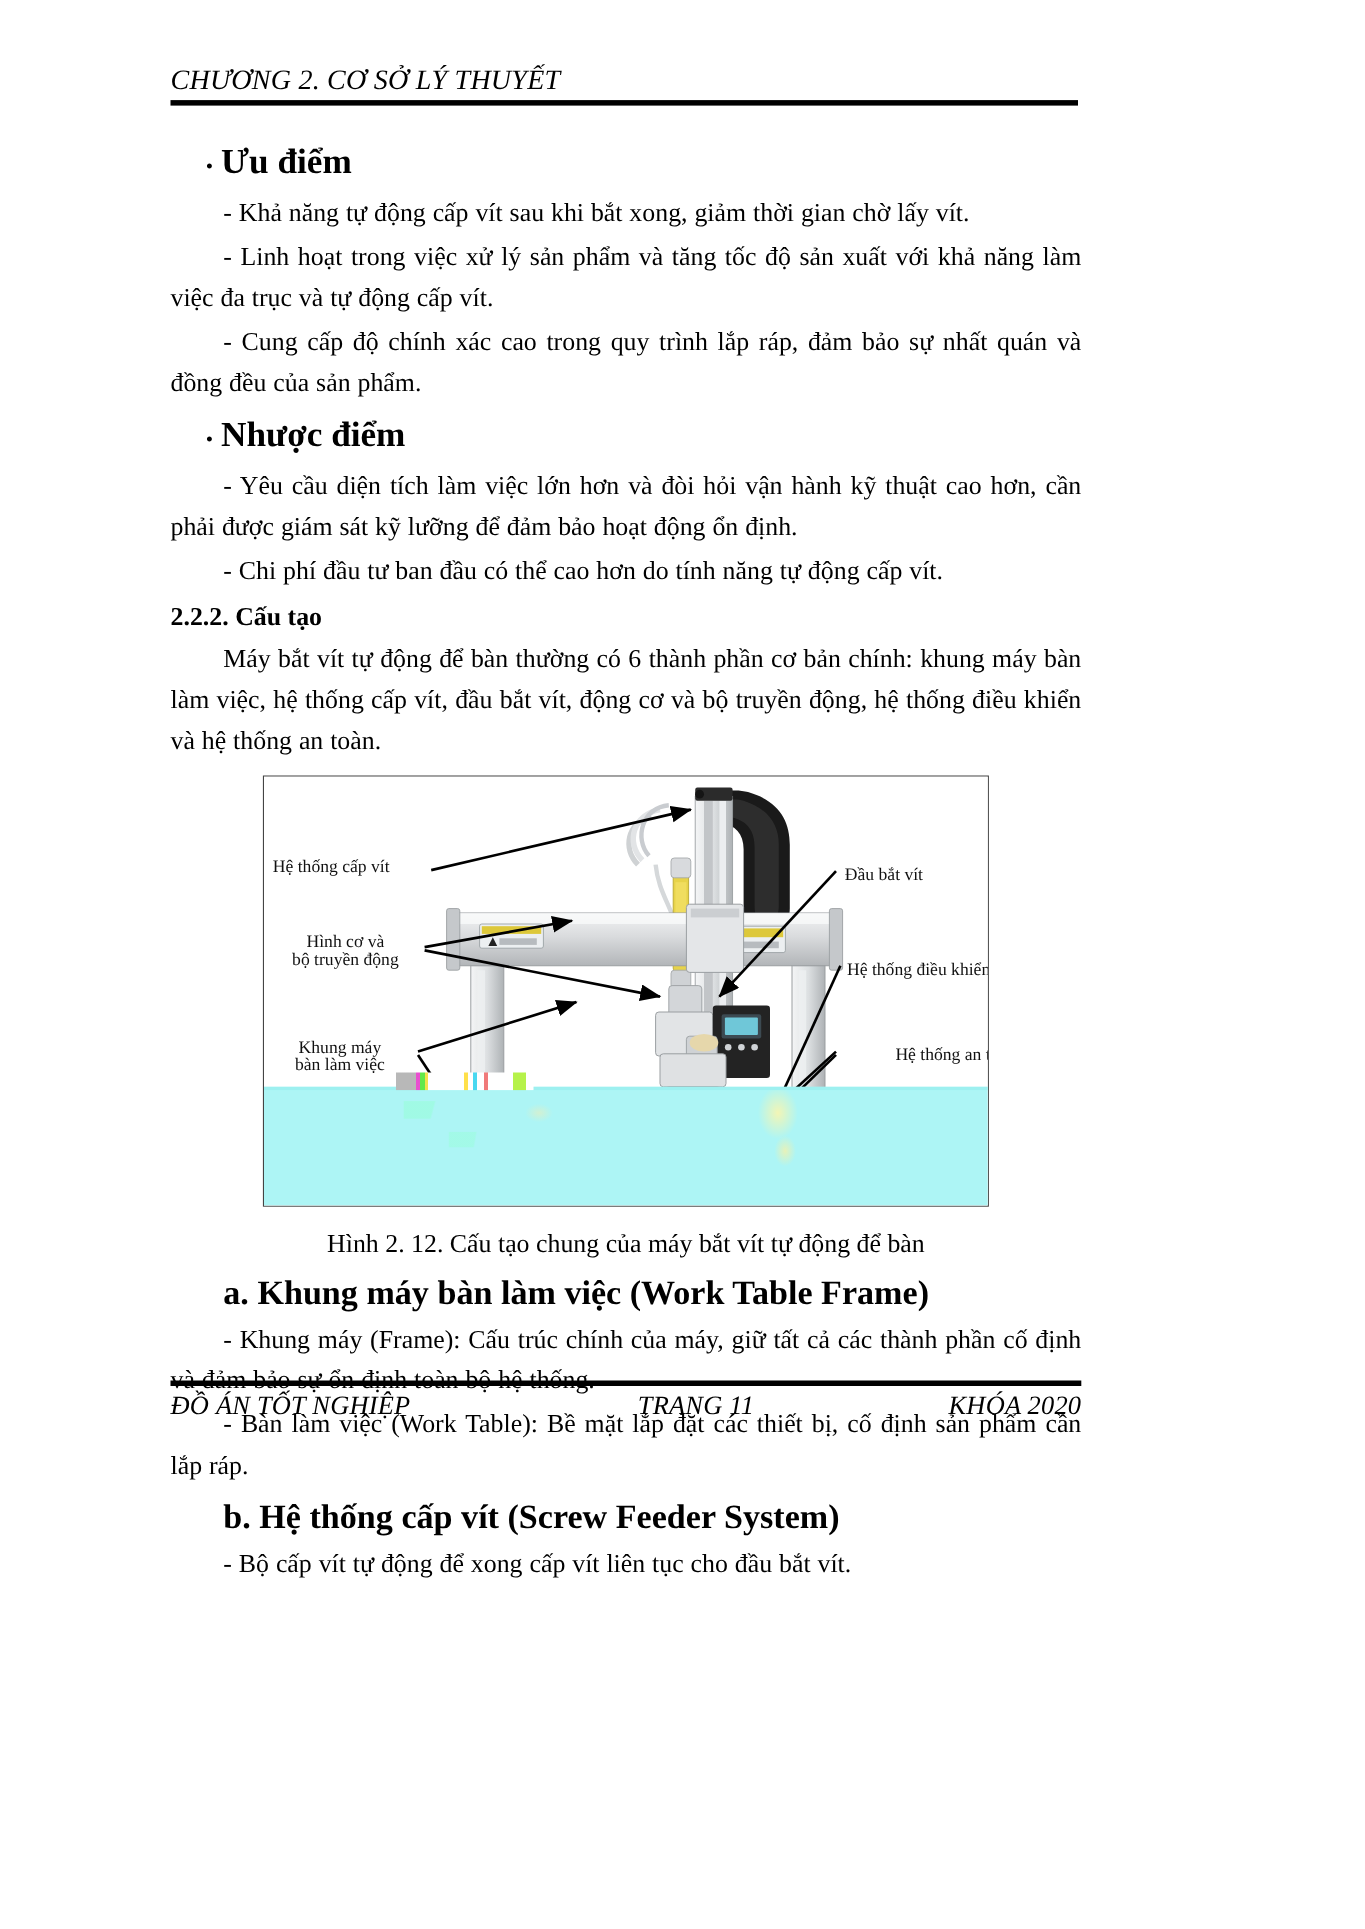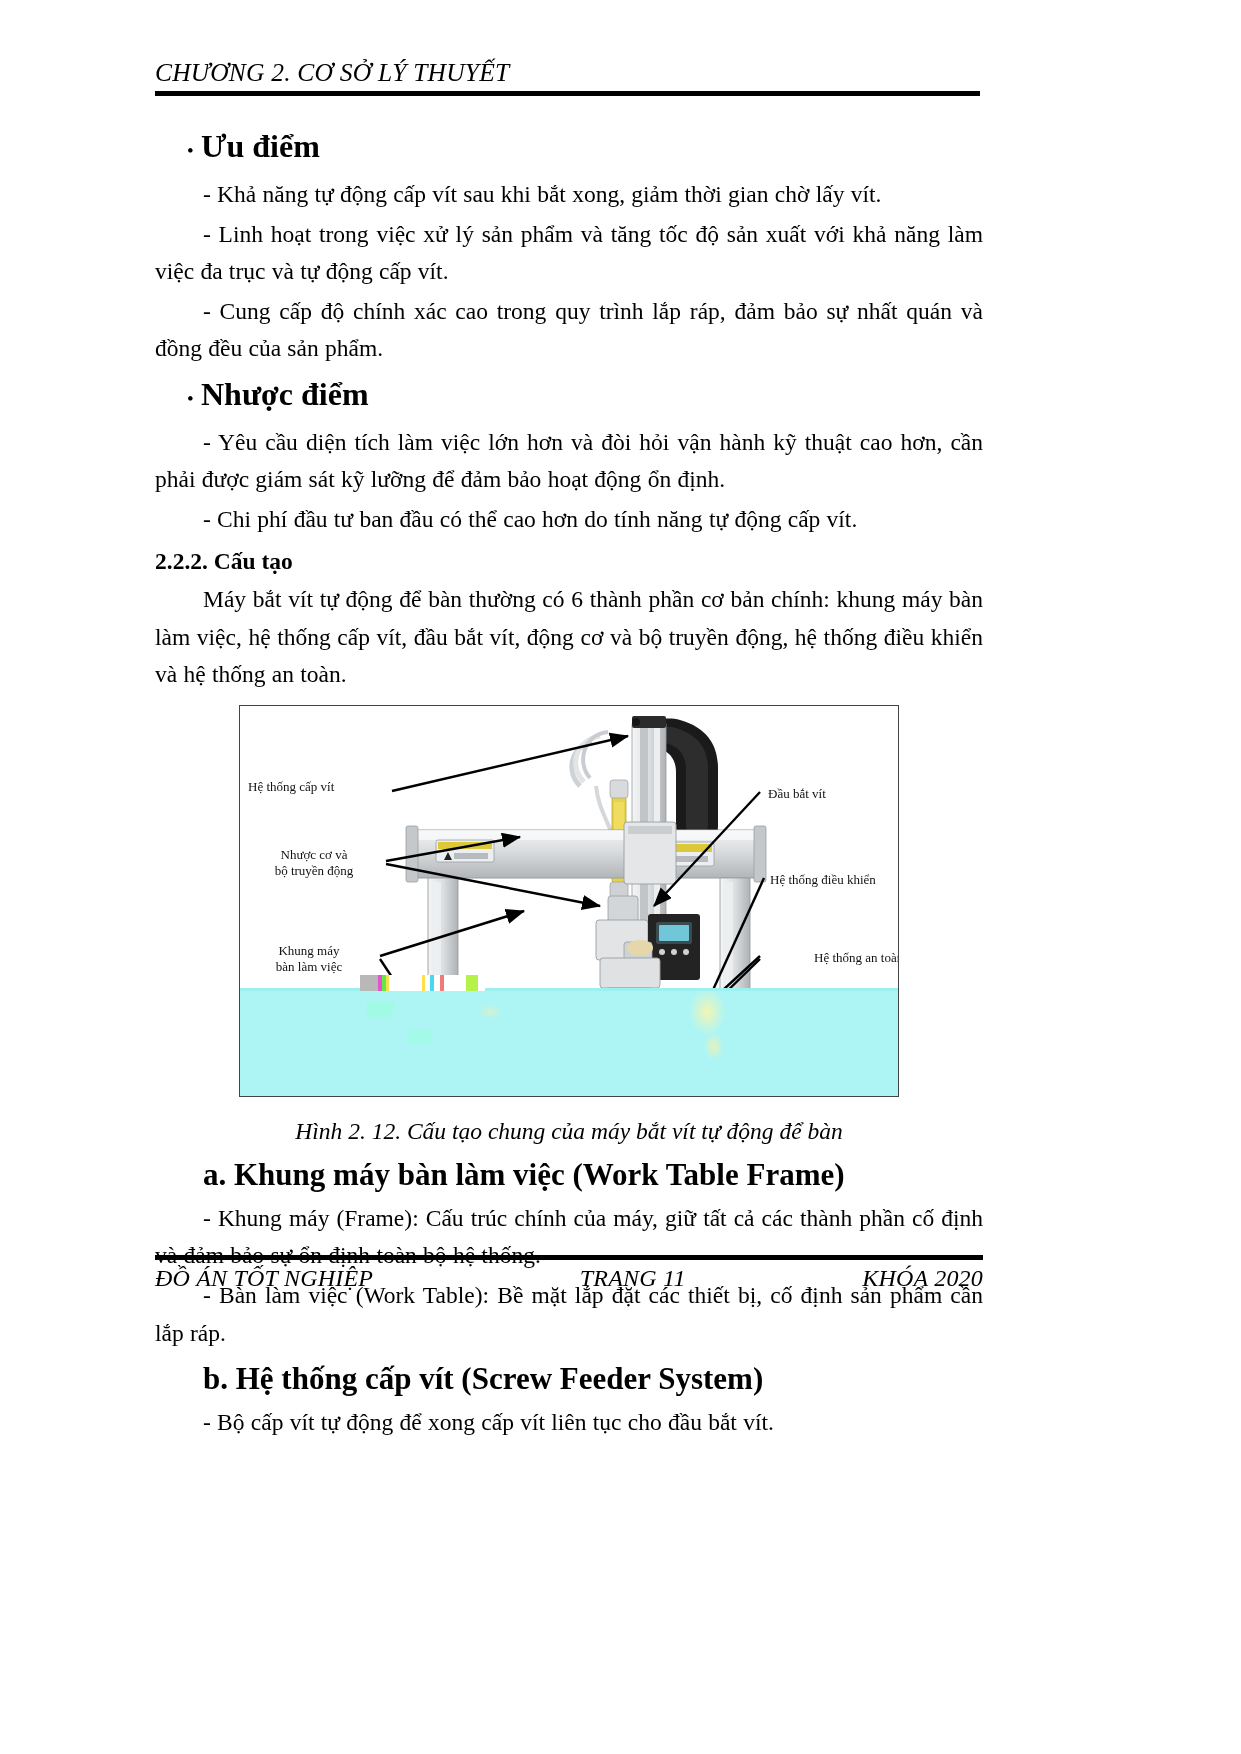--- a/index.html
+++ b/index.html
@@ -165,30 +165,29 @@
         #b6f24a 106px 118px,
         #ffffff 118px 125px);
   }
 
   
   .machine { position: absolute; inset: 0; }
 
   .fig-label {
     position: absolute;
     font-family: "Liberation Serif", "DejaVu Serif", serif;
-    font-size: 13px;
+    font-size: 16px;
     line-height: 1.35;
     color: #111;
     white-space: nowrap;
   }
   .fig-label.center { text-align: center; }
 
   .fig-caption {
     margin-top: 18px;
-    font-style: italic;
     font-size: 23.5px;
     text-align: center;
     line-height: 1.4;
   }
 
   
   .footer-zone {
     position: absolute;
     left: 155px;
     bottom: 62px;
@@ -367,21 +366,21 @@
 
             <line x1="520" y1="250" x2="446" y2="318" stroke="#000" stroke-width="2.4" marker-end="url(#ah)"></line>
             <line x1="520" y1="253" x2="388" y2="382" stroke="#000" stroke-width="2.4" marker-end="url(#ah)"></line>
           </svg>
 
           <div class="cyan-band"></div>
           <div class="noise-strip"></div>
 
           <div class="fig-label" style="left:8px; top:72px;">Hệ thống cấp vít</div>
 
-          <div class="fig-label center" style="left:6px; top:140px; width:136px;">Nhược cơ và</div>
+          <div class="fig-label center" style="left:6px; top:140px; width:136px;">Hình cơ và</div>
           <div class="fig-label center" style="left:6px; top:156px; width:136px;">bộ truyền động</div>
 
           <div class="fig-label center" style="left:2px; top:236px; width:134px;">Khung máy</div>
           <div class="fig-label center" style="left:2px; top:252px; width:134px;">bàn làm việc</div>
 
           <div class="fig-label" style="left:528px; top:79px;">Đầu bắt vít</div>
 
           <div class="fig-label" style="left:530px; top:165px;">Hệ thống điều khiển</div>
 
           <div class="fig-label" style="left:530px; top:243px;margin-left:44px;">Hệ thống an toàn</div>

